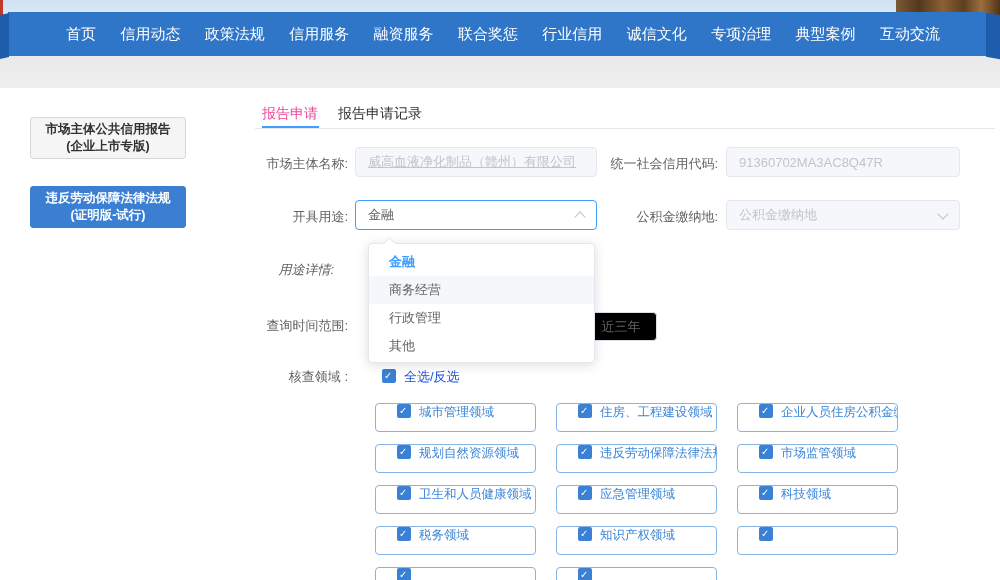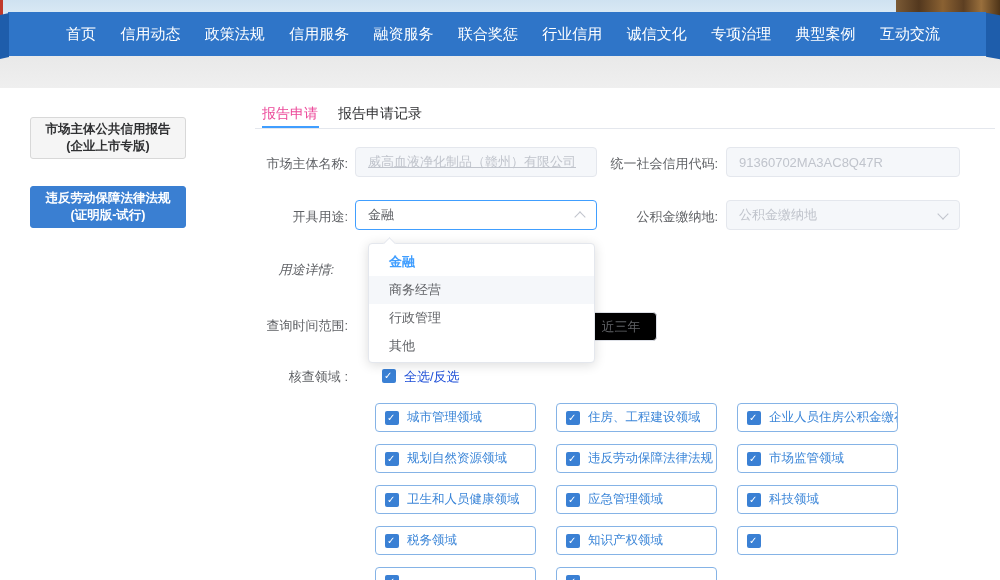--- a/index.html
+++ b/index.html
@@ -67,21 +67,21 @@
   
   .cbx{display:inline-block;width:14px;height:14px;background:#3a80d4;border-radius:2px;
     position:relative;flex:0 0 14px;}
   .cbx::after{content:"\2713";position:absolute;left:2px;top:0px;color:#fff;font-size:10px;line-height:14px;}
   .select-all-box{position:absolute;left:382px;top:369px;cursor:pointer;}
   .select-all-label{position:absolute;left:404px;top:368px;font-size:13px;color:#1d4ed8;cursor:pointer;}
   
   .area-grid{position:absolute;left:375px;top:403px;width:545px;
     display:flex;flex-wrap:wrap;gap:12px 20px;z-index:1;}
   .area-box{width:161px;height:29px;border:1px solid #85b3e6;border-radius:4px;
-    background:#fff;display:flex;align-items:center;padding-left:9px;box-sizing:border-box;
+    background:#fff;display:flex;padding-left:21px;box-sizing:border-box;
     overflow:hidden;cursor:pointer;}
   .area-txt{margin-left:8px;font-size:12.5px;color:#3c86d8;white-space:nowrap;}
   
   .dropdown{position:absolute;left:368px;top:243px;width:227px;height:120px;
     background:#fff;border:1px solid #e4e7ed;border-radius:4px;
     box-shadow:0 2px 12px rgba(0,0,0,.14);z-index:60;padding:4px 0;box-sizing:border-box;}
   .dropdown::before{content:"";position:absolute;left:16px;top:-5px;width:8px;height:8px;
     background:#fff;border-left:1px solid #e4e7ed;border-top:1px solid #e4e7ed;transform:rotate(45deg);}
   .dd-opt{height:28px;line-height:28px;padding-left:20px;font-size:13px;color:#606266;cursor:pointer;}
   .dd-opt.sel{color:#409eff;font-weight:bold;}

